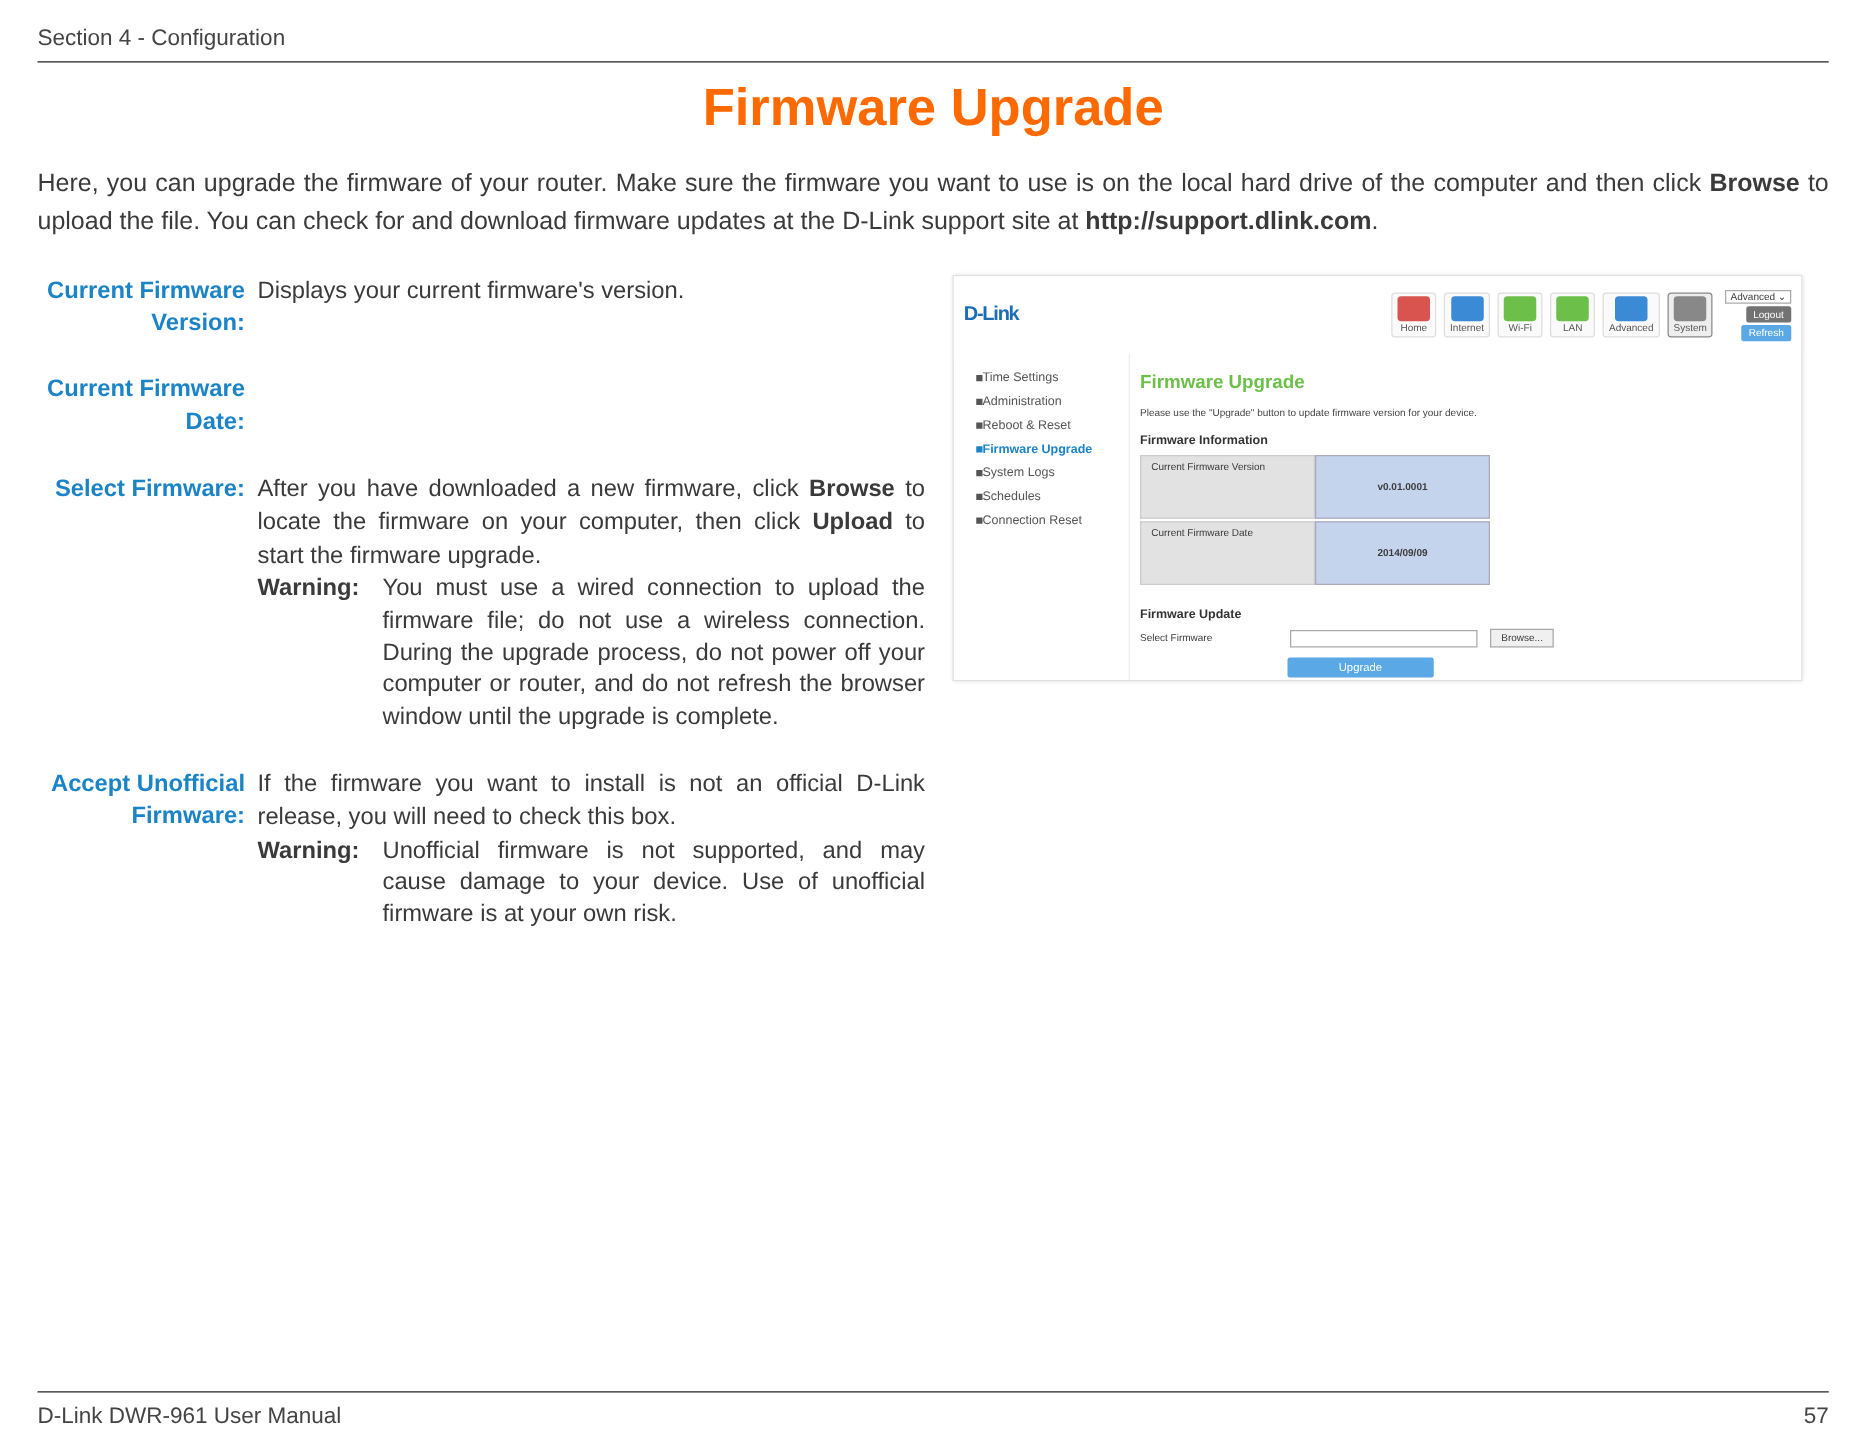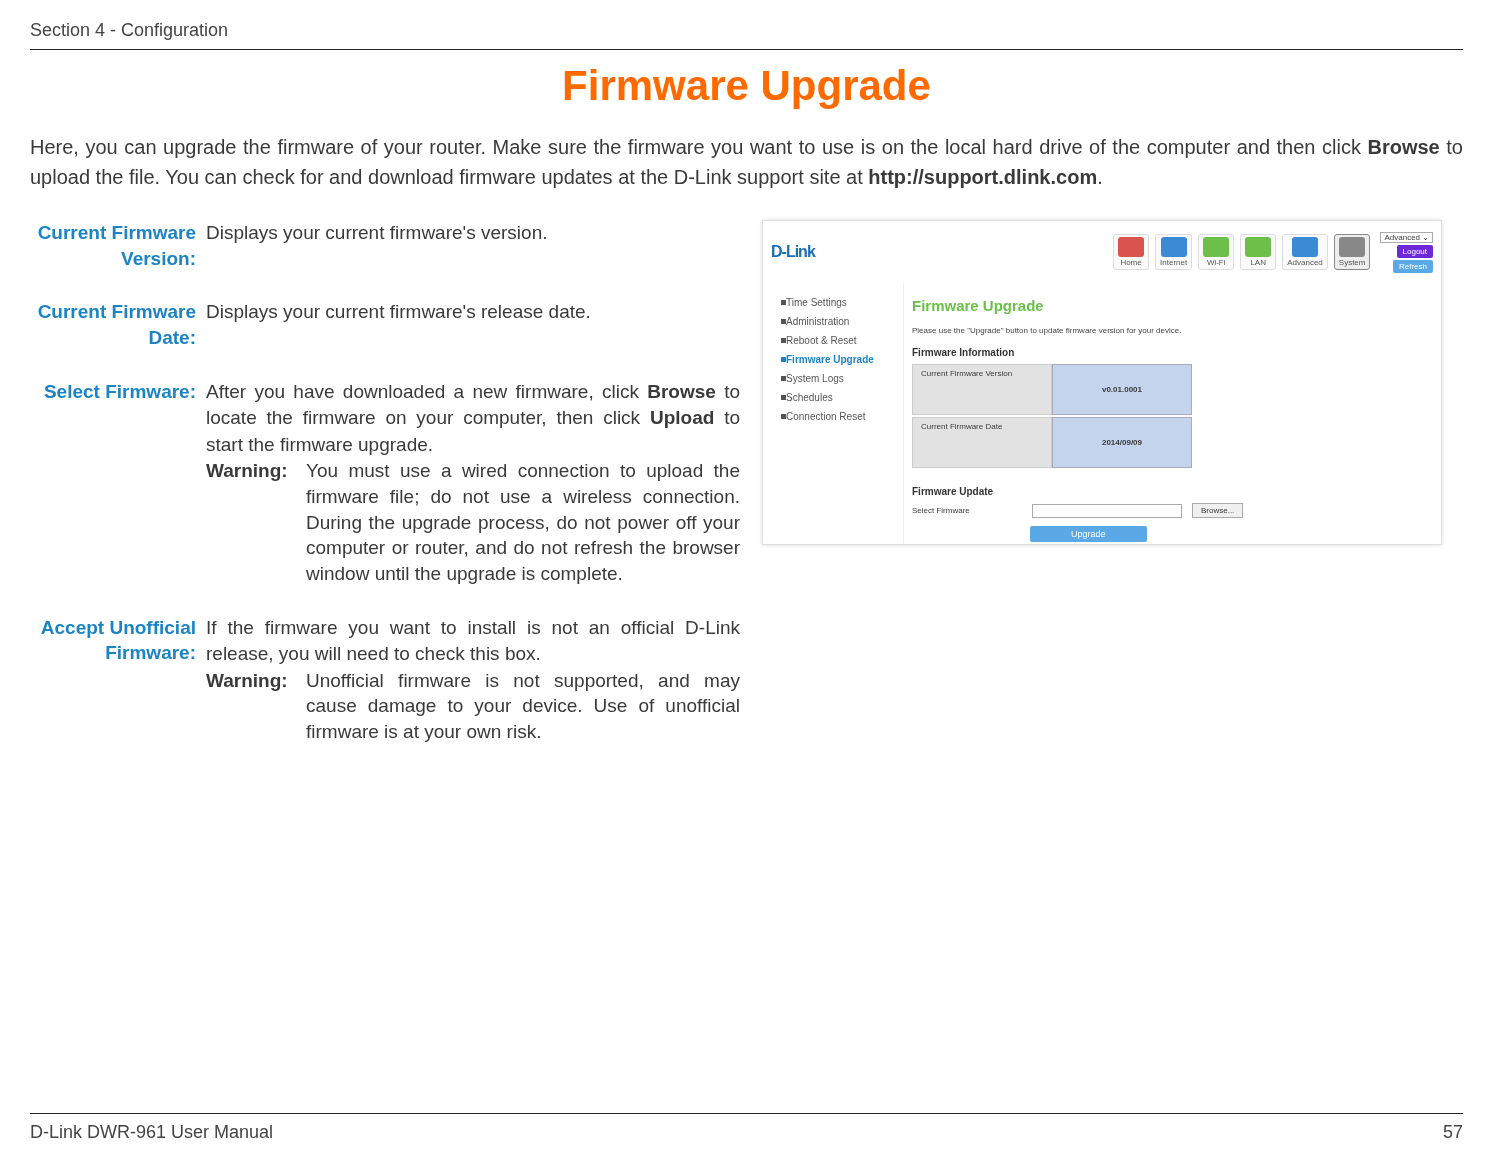--- a/index.html
+++ b/index.html
@@ -70,21 +70,21 @@
     }
     .ui-top { display: flex; justify-content: space-between; align-items: center; background: #fff; padding: 4px 8px; height:62px;}
     .logo { font-weight: 900; font-size: 16px; color: #1b6db5; letter-spacing: -1px;}
     .nav-icons { display: flex; gap: 6px; align-items: flex-end; margin-left: auto; margin-right: 10px;}
     .nav-item { display: flex; flex-direction: column; align-items: center; gap: 1px; padding: 2px 4px; border:1px solid #ddd; border-radius:3px; background:#fafafa;}
     .nav-item.active { border-color:#888; background:#eee;}
     .nav-icon-box { width: 26px; height: 20px; border-radius: 3px; display:flex;align-items:center;justify-content:center;}
     .nav-lbl { font-size: 8px; color:#555;}
     .lang-logout { display:flex; flex-direction:column; gap:2px; align-items:flex-end;}
     .lang-sel { border:1px solid #aaa; font-size:8px; padding:0 3px; background:#fff;}
-    .logout-btn { background:#6d28d9; color:#fff; font-size:8px; padding:2px 6px; border-radius:2px;}
+    .logout-btn { background:#737373; color:#fff; font-size:8px; padding:2px 6px; border-radius:2px;}
     .reload-btn { background:#5aa9e6; color:#fff; font-size:8px; padding:2px 6px; border-radius:2px;}
     .ui-body { display:flex; height: calc(100% - 62px);}
     .sidebar { width: 140px; padding: 14px 8px 8px 18px; font-size: 10px; color:#333;}
     .sidebar-item { display:flex; align-items:center; gap:0; margin-bottom:8px; color:#555; }
     .sidebar-item .bullet { width:5px; height:5px; background:#555;}
     .sidebar-item.active { color:#1b84c6; font-weight:600;}
     .sidebar-item.active .bullet { background:#1b84c6;}
     .main-panel { flex:1; padding:14px 18px 8px 8px; border-left:1px solid #eee;}
     .panel-title { color:#6cc04a; font-size:15px; font-weight:600; margin-bottom:12px;}
     .panel-sub { font-size:8px; color:#444; margin-bottom:12px;}
@@ -131,21 +131,20 @@
 <div class="content-area">
   <div class="left-col">
 
     <div class="row">
       <div class="row-label">Current Firmware Version:</div>
       <div class="row-desc">Displays your current firmware's version.</div>
     </div>
 
     <div class="row">
       <div class="row-label">Current Firmware Date:</div>
-      <div class="row-desc">Displays your current firmware's release date.</div>
     </div>
 
     <div class="row">
       <div class="row-label">Select Firmware:</div>
       <div class="row-desc">
         <span>After you have downloaded a new firmware, click </span><b>Browse</b><span> to locate the firmware on your computer, then click </span><b>Upload</b><span> to start the firmware upgrade.</span>
         <div class="warning-block">
           <div class="warning-label">Warning:</div>
           <div class="warning-text">You must use a wired connection to upload the firmware file; do not use a wireless connection. During the upgrade process, do not power off your computer or router, and do not refresh the browser window until the upgrade is complete.</div>
         </div>

